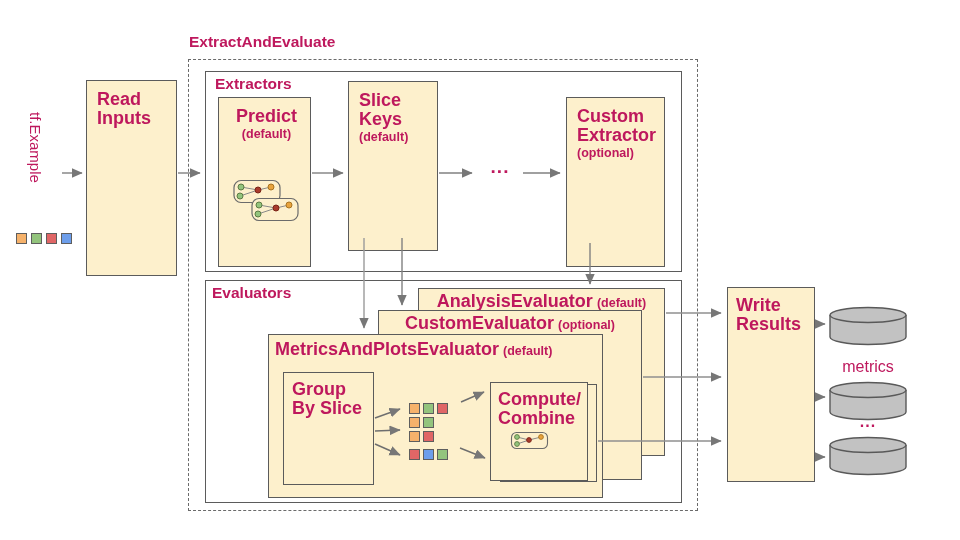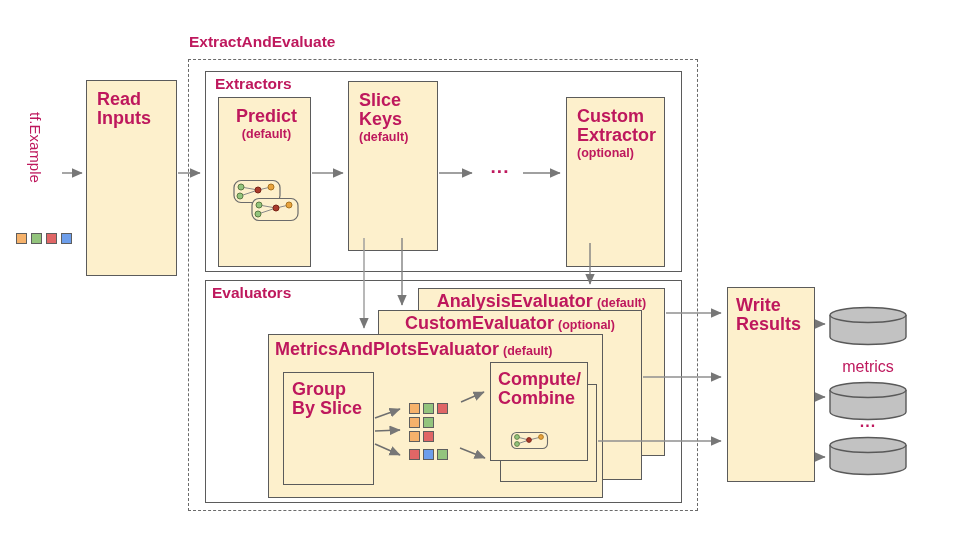--- a/index.html
+++ b/index.html
@@ -126,21 +126,21 @@
       <span class="sq" style="background: rgb(246, 178, 107);"></span>
       <span class="sq" style="background: rgb(224, 102, 102);"></span>
     </div>
   <div class="sqrow" style="left:409px;top:449px;">
       <span class="sq" style="background: rgb(224, 102, 102);"></span>
       <span class="sq" style="background: rgb(109, 158, 235);"></span>
       <span class="sq" style="background: rgb(147, 196, 125);"></span>
     </div>
 
   <div class="node" style="left:500px;top:384px;width:97px;height:98px;"></div>
-  <div class="node" style="left:490px;top:362px;width:98px;height:99px;padding:7px 4px 0 7px;">
+  <div class="node" style="left:490px;top:382px;width:98px;height:99px;padding:7px 4px 0 7px;">
     <div class="t15">Compute/
 Combine</div>
   </div>
   <svg class="abs" style="left:510px;top:431px;" width="40" height="20" viewBox="0 0 40 20">
     <rect x="1.5" y="1.5" width="36" height="16" rx="5" fill="#FDF0CC" stroke="#6B6B6B" stroke-width="1.1"></rect>
     <line x1="7" y1="6" x2="19" y2="9" stroke="#8a8a8a" stroke-width="1"></line>
     <line x1="7" y1="13" x2="19" y2="9" stroke="#8a8a8a" stroke-width="1"></line>
     <line x1="19" y1="9" x2="31" y2="6" stroke="#8a8a8a" stroke-width="1"></line>
     <circle cx="7" cy="6" r="2.4" fill="#93C47D" stroke="#5c7a43" stroke-width="0.9"></circle>
     <circle cx="7" cy="13" r="2.4" fill="#93C47D" stroke="#5c7a43" stroke-width="0.9"></circle>

